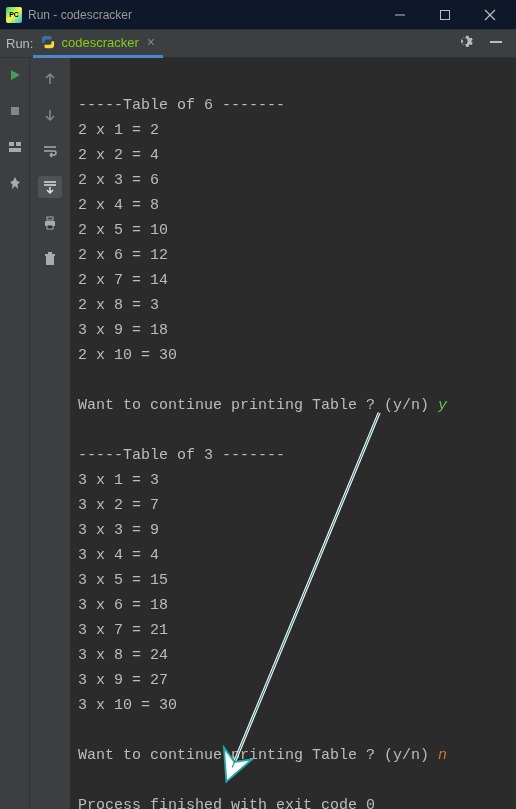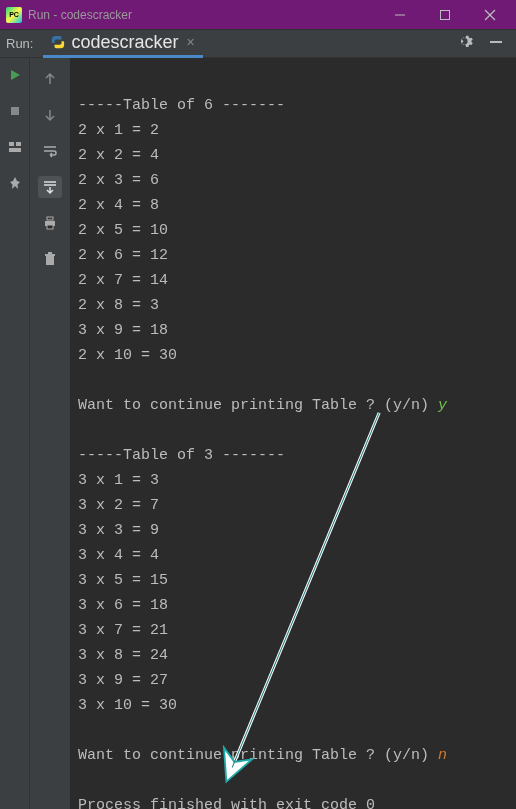--- a/index.html
+++ b/index.html
@@ -7,21 +7,21 @@
       width: 516px;
       height: 809px;
       background: #3c3f41;
       font-family: "Segoe UI", Arial, sans-serif;
       color: #bbbbbb;
       overflow: hidden;
       position: relative;
     }
     .titlebar {
       height: 30px;
-      background: #701a75;
+      background: #0f172a;
       display: flex;
       align-items: center;
       padding: 12px 4px;
       border-bottom: 1px solid #323232;
     }
     .app-icon {
       width: 16px;
       height: 16px;
       background: linear-gradient(135deg, #21d789 0%, #fcf84a 50%, #07c3f2 100%);
       border-radius: 2px;
@@ -46,37 +46,37 @@
     }
     .win-btn svg { width: 12px; height: 12px; }
     .tabbar {
       height: 28px;
       background: #3c3f41;
       display: flex;
       align-items: center;
       padding: 0 6px;
       border-bottom: 1px solid #323232;
     }
-    .tab-label { font-size: 13px; color: #bbbbbb; margin-right: 10px; }
+    .tab-label { font-size: 13px; color: #bbbbbb; }
     .tab {
       height: 28px;
       display: flex;
       align-items: center;
       padding: 0 8px;
       border-bottom: 3px solid #4a88c7;
       gap: 6px;
     }
     .py-icon {
       width: 14px;
       height: 14px;
       display: flex;
       align-items: center;
       justify-content: center;
     }
-    .tab-name { font-size: 18px; color: #e5e5e5; }
+    .tab-name { font-size: 13px; color: #84cc16; }
     .tab-close { color: #888; font-size: 14px; cursor: pointer; margin-left: 2px; }
     .tab-spacer { flex: 1; }
     .tab-right { display: flex; gap: 14px; align-items: center; color: #bbbbbb; padding-right: 6px; }
     .tab-right svg { width: 16px; height: 16px; }
     .main {
       display: flex;
       height: calc(809px - 30px - 28px);
     }
     .left-gutter {
       width: 30px;

